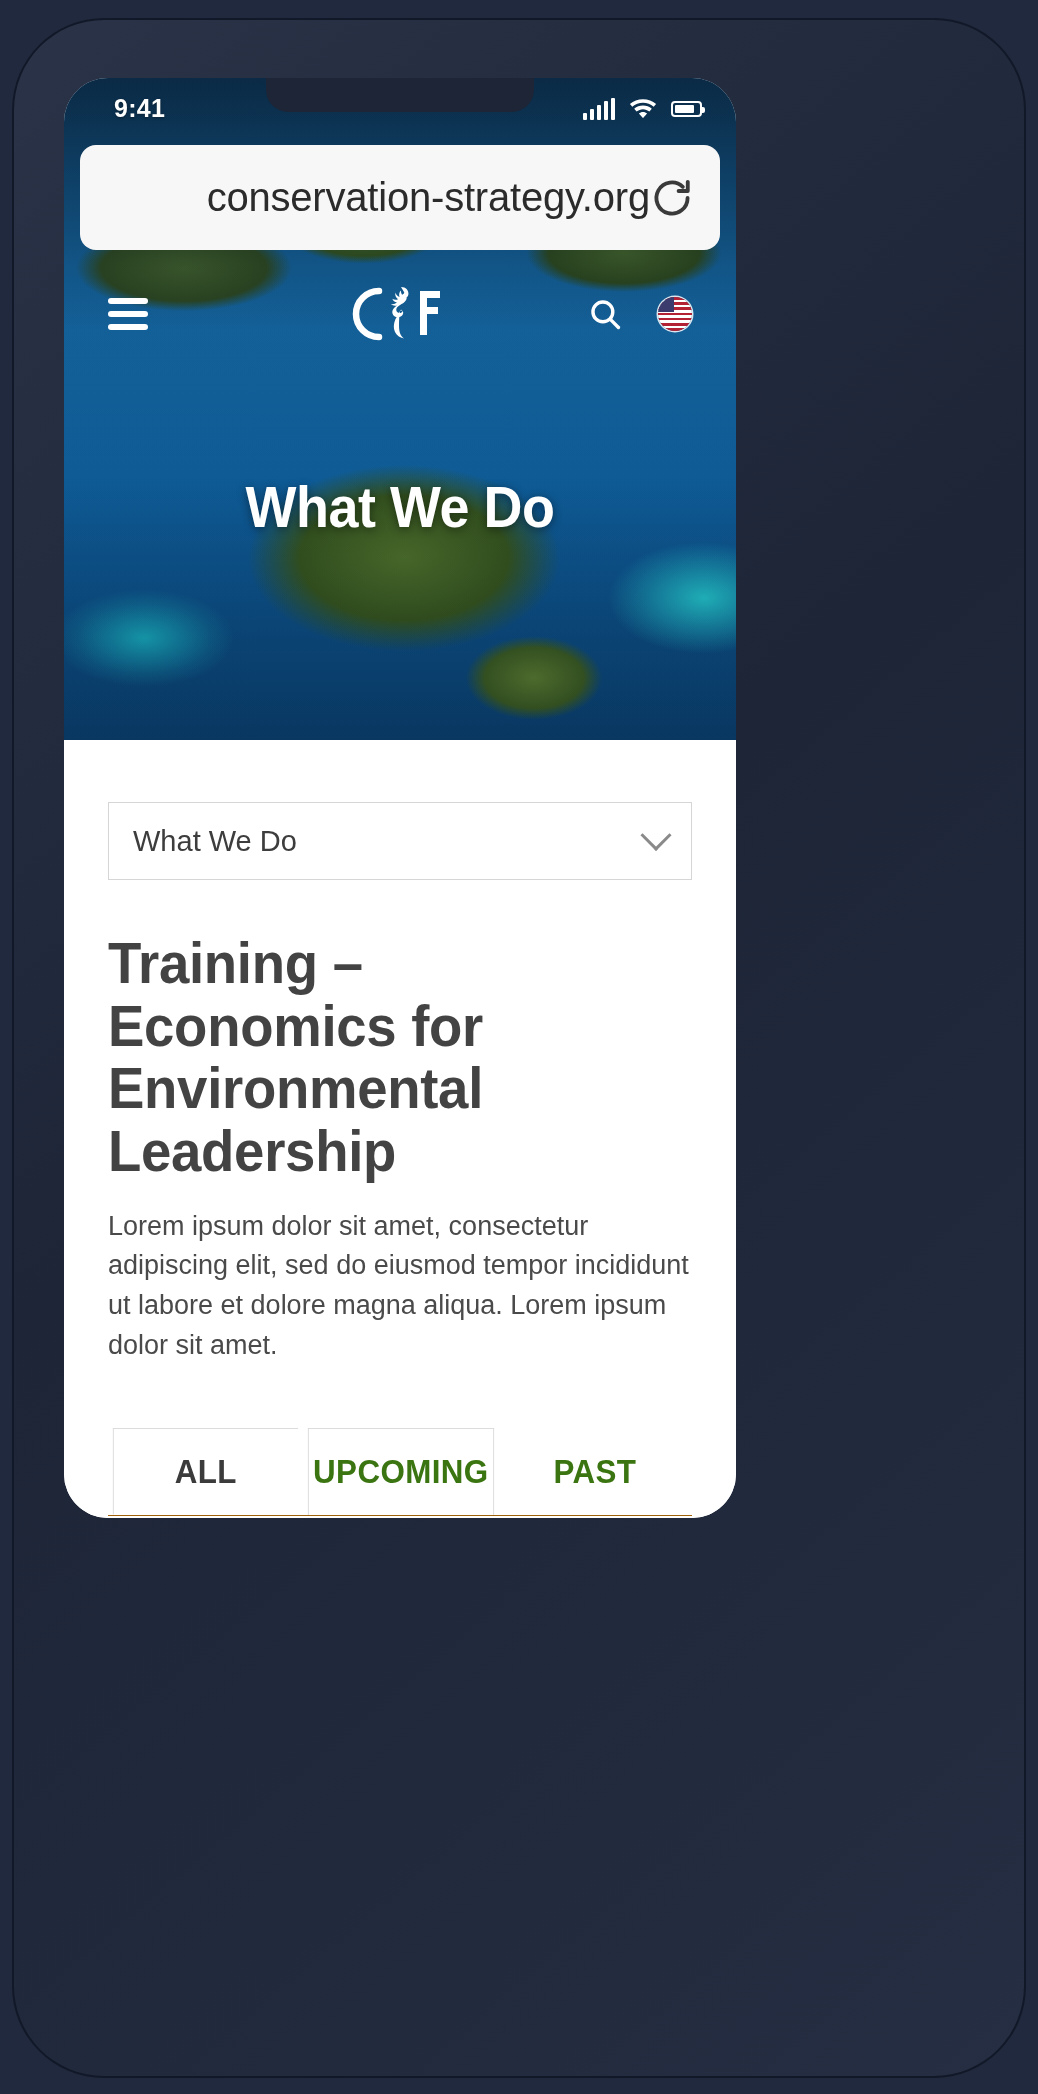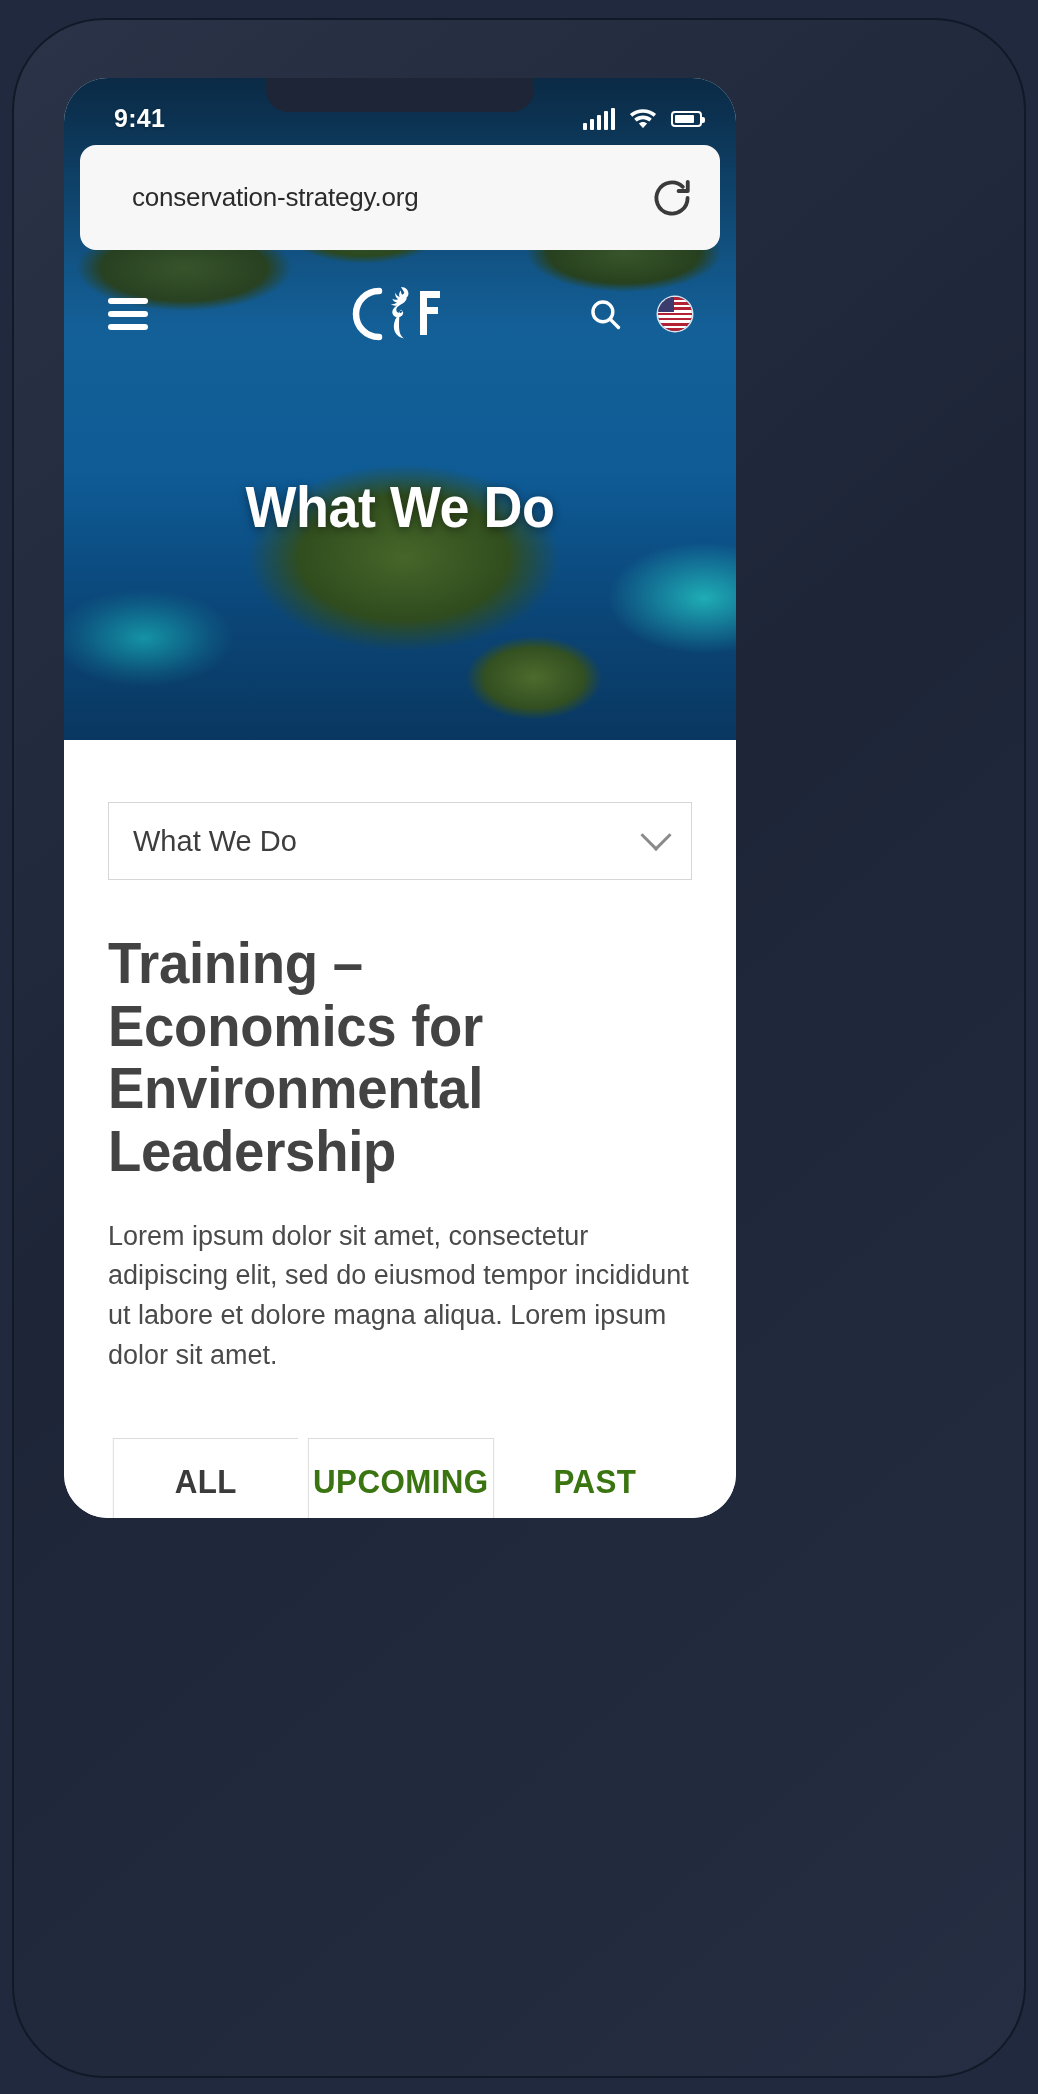--- a/index.html
+++ b/index.html
@@ -42,21 +42,21 @@
       radial-gradient(ellipse 110px 60px at 80px 560px, #17a6b8 0%, rgba(23,166,184,0.22) 60%, rgba(23,166,184,0) 82%),
       linear-gradient(180deg,#0f3a5c 0%, #12507e 16%, #1568a4 38%, #0f5f9c 60%, #0c4f86 78%, #0a3f6e 100%);
   }
   .hero-photo:after{
     content:""; position:absolute; inset:0;
     background:linear-gradient(180deg, rgba(4,20,38,0.42) 0%, rgba(4,20,38,0.12) 28%, rgba(4,20,38,0.05) 60%, rgba(4,20,38,0.18) 100%);
   }
 
   
   .status-bar{
-    position:absolute; left:0; top:10px; width:672px; height:58px;
+    position:absolute; left:0; top:0; width:672px; height:58px;
     z-index:40; color:#fff;
   }
   .status-time{
     position:absolute; left:50px; top:16px;
     font-size:25px; font-weight:bold; letter-spacing:.3px;
     text-shadow:0 1px 3px rgba(0,0,0,.35);
   }
   .status-icons{ position:absolute; right:34px; top:18px; display:flex; align-items:center; gap:13px; }
   .sig{ display:flex; align-items:flex-end; gap:3px; height:22px; }
   .sig i{ width:4px; background:#fff; border-radius:1px; display:block; }
@@ -82,21 +82,21 @@
     -webkit-mask:radial-gradient(circle 16px at 16px 16px, transparent 16px, #000 17px);
             mask:radial-gradient(circle 16px at 16px 16px, transparent 16px, #000 17px);}
 
   
   .url-bar{
     position:absolute; left:16px; top:67px; width:640px; height:105px;
     background:#f7f7f7; border-radius:16px; z-index:30;
     display:flex; align-items:center; padding:0 26px;
   }
   .url-text{
-    flex:1; text-align:left; font-size:26px; color:#2b2b2b;
+    flex:1; text-align:right; font-size:40px; color:#2b2b2b;
     letter-spacing:-.2px; padding-left:26px;
   }
   .reload-btn{ width:44px; height:44px; position:relative; flex:0 0 auto; cursor:pointer; }
   .reload-btn svg{ width:44px; height:44px; display:block; }
 
   
   .site-nav{
     position:absolute; left:0; top:200px; width:672px; height:72px; z-index:25;
     display:flex; align-items:center; padding:0 44px;
   }
@@ -137,21 +137,21 @@
   .chev{ width:22px; height:22px; border-right:3px solid #8a8a8a; border-bottom:3px solid #8a8a8a;
          transform:rotate(45deg) translate(-4px,-4px); flex:0 0 auto; }
 
   .content-title{
     margin-top:52px;
     font-family:"Liberation Sans Narrow","Liberation Sans",sans-serif;
     font-size:58px; font-weight:bold; line-height:1.08; color:#434343;
     letter-spacing:-.3px; transform:scaleX(.94); transform-origin:left center;
   }
   .content-para{
-    margin-top:34px; font-size:27px; line-height:1.48; color:#4a4a4a;
+    margin-top:24px; font-size:27px; line-height:1.48; color:#4a4a4a;
   }
 
   .tabs{
     margin-top:62px; display:flex; height:88px; border-bottom:1px solid #a16207;
   }
   .tab{
     flex:1; display:flex; align-items:center; justify-content:center; cursor:pointer;
     font-family:"Liberation Sans Narrow","Liberation Sans",sans-serif;
     font-size:33px; font-weight:bold; letter-spacing:.4px;
     transform:scaleX(.95);

